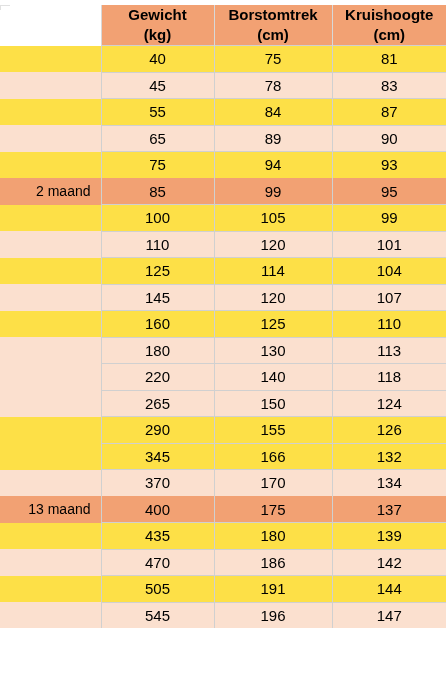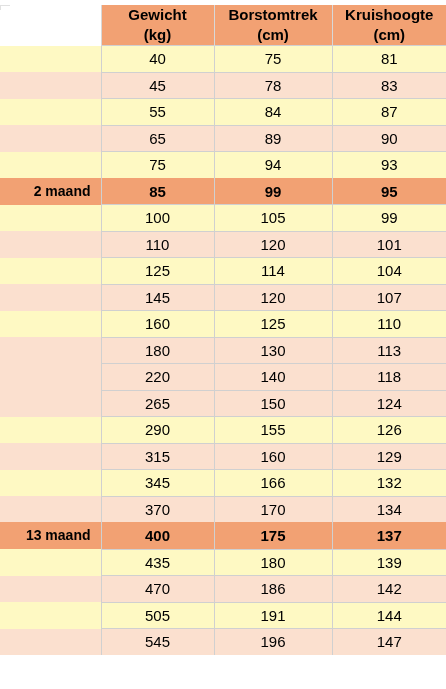--- a/index.html
+++ b/index.html
@@ -82,25 +82,25 @@
     background: #ffffff;
     border-left: none;
     border-top: none;
     text-align: right;
     padding-right: 10px;
     font-weight: bold;
     font-size: 14px;
   }
 
   tr.band-light td { background: #FBE0CF; margin-top: 36px; }
-  tr.band-plain td { background: #fef9c3; }
+  tr.band-plain td { background: #fde047; }
 
   tr.milestone td {
     background: #F2A173;
-    font-weight: bold;
+    font-weight: normal;
     border-top: 1px solid #F2A173;
   }
   tr.milestone td.lbl {
     background: #F2A173;
     border-top: 1px solid #F2A173;
   }
 </style>
 </head>
 <body>
 
@@ -218,26 +218,20 @@
           <td>265</td>
           <td>150</td>
           <td>124</td>
         </tr>
         <tr class="band-plain">
           <td class="lbl"></td>
           <td>290</td>
           <td>155</td>
           <td>126</td>
         </tr>
-        <tr class="band-light">
-          <td class="lbl"></td>
-          <td>315</td>
-          <td>160</td>
-          <td>129</td>
-        </tr>
         <tr class="band-plain">
           <td class="lbl"></td>
           <td>345</td>
           <td>166</td>
           <td>132</td>
         </tr>
         <tr class="band-light">
           <td class="lbl"></td>
           <td>370</td>
           <td>170</td>

